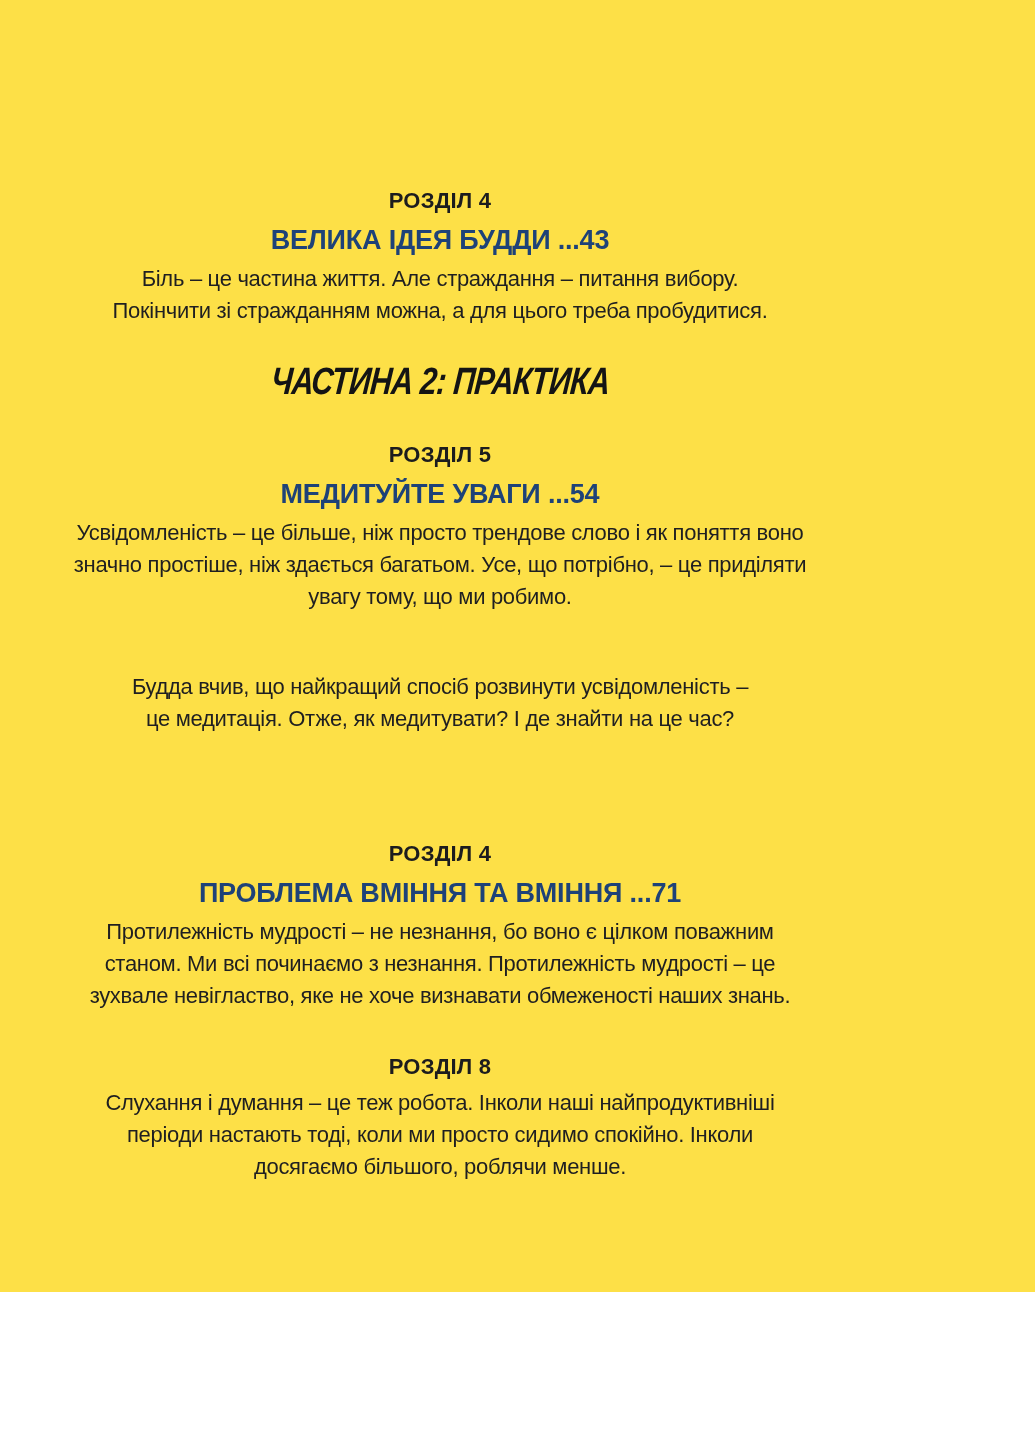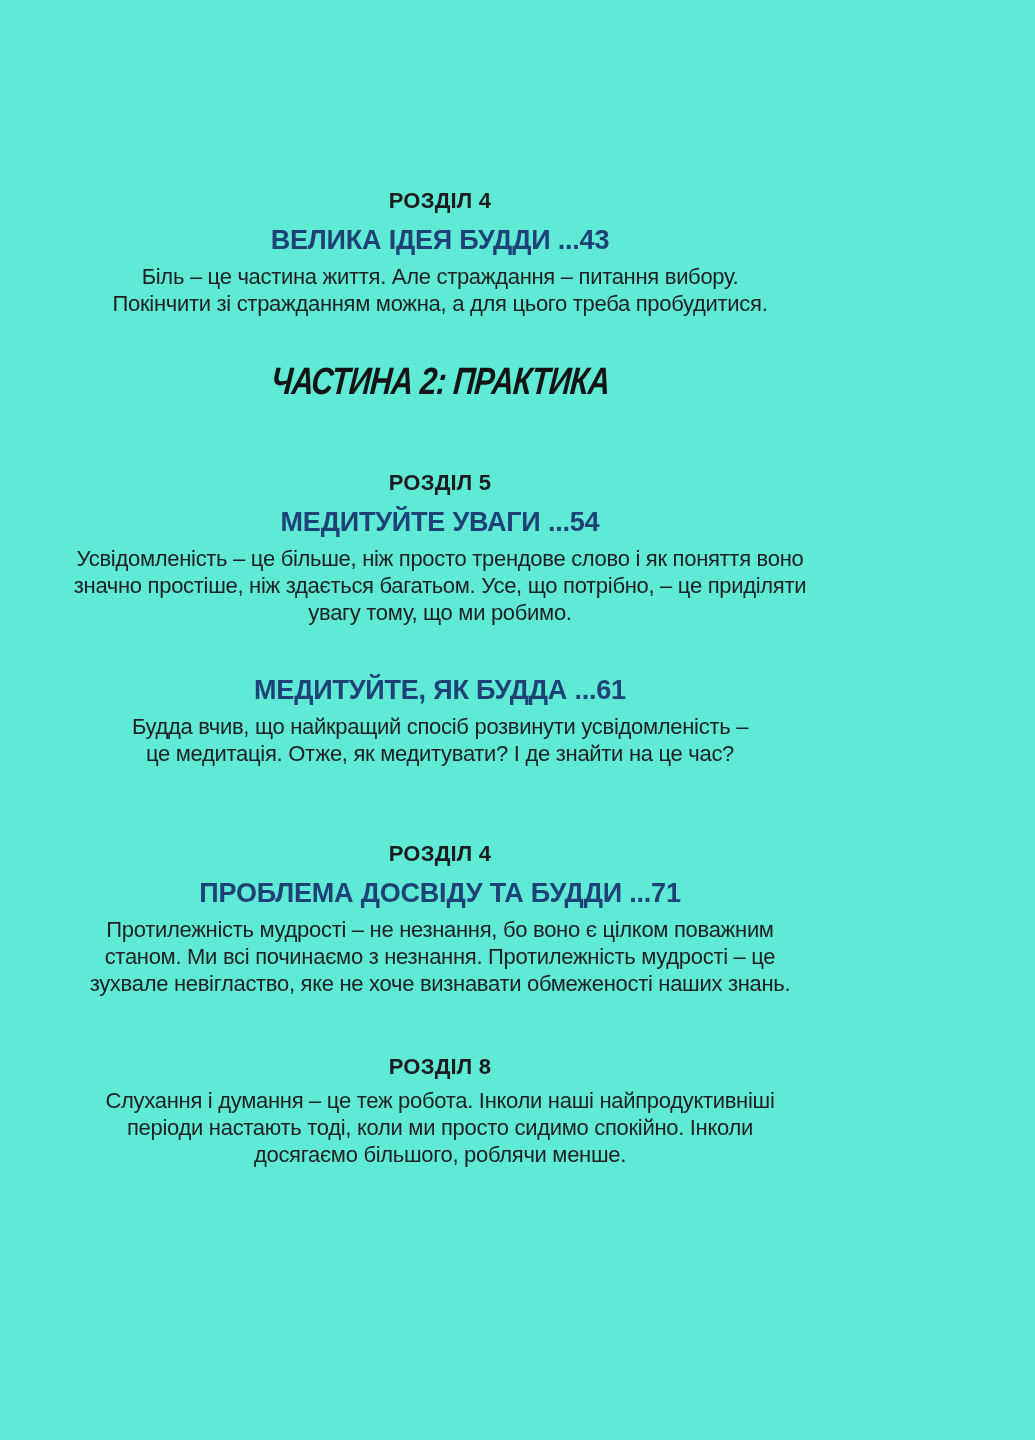--- a/index.html
+++ b/index.html
@@ -3,22 +3,22 @@
 <meta charset="utf-8">
 <style>
   html, body {
     margin: 0;
     padding: 0;
     background: #ffffff;
   }
   .page {
     position: relative;
     width: 1035px;
-    height: 1440px;
-    background: #5eead4;
+    height: 1292px;
+    background: #fde047;
     overflow: hidden;
     font-family: "Liberation Sans", sans-serif;
   }
   
   .content-col {
     position: absolute;
     left: 0;
     top: 0;
     width: 880px;
     height: 100%;
@@ -40,21 +40,21 @@
     margin-top: 15px;
     font-size: 27px;
     line-height: 27px;
     font-weight: 700;
     letter-spacing: -0.2px;
     color: #1e4278;
   }
   .chapter-desc {
     margin-top: 9px;
     font-size: 22px;
-    line-height: 27px;
+    line-height: 32px;
     letter-spacing: -0.3px;
     color: #1f1f21;
     white-space: pre-line;
   }
   .part-divider {
     position: absolute;
     left: 0;
     width: 100%;
     text-align: center;
   }
@@ -80,37 +80,36 @@
       <div class="chapter-label">РОЗДІЛ 4</div>
       <div class="chapter-title">ВЕЛИКА ІДЕЯ БУДДИ ...43</div>
       <div class="chapter-desc">Біль – це частина життя. Але страждання – питання вибору.
 Покінчити зі стражданням можна, а для цього треба пробудитися.</div>
     </section>
 
     <div class="part-divider" style="top:362px">
       <span class="part-divider-text">ЧАСТИНА 2: ПРАКТИКА</span>
     </div>
 
-    <section class="chapter" style="top:472px">
+    <section class="chapter" style="top:444px">
       <div class="chapter-label">РОЗДІЛ 5</div>
       <div class="chapter-title">МЕДИТУЙТЕ УВАГИ ...54</div>
       <div class="chapter-desc">Усвідомленість – це більше, ніж просто трендове слово і як поняття воно
 значно простіше, ніж здається багатьом. Усе, що потрібно, – це приділяти
 увагу тому, що ми робимо.</div>
     </section>
 
     <section class="chapter" style="top:662px">
-      <div class="chapter-title">МЕДИТУЙТЕ, ЯК БУДДА ...61</div>
       <div class="chapter-desc">Будда вчив, що найкращий спосіб розвинути усвідомленість –
 це медитація. Отже, як медитувати? І де знайти на це час?</div>
     </section>
 
     <section class="chapter" style="top:843px">
       <div class="chapter-label">РОЗДІЛ 4</div>
-      <div class="chapter-title">ПРОБЛЕМА ДОСВІДУ ТА БУДДИ ...71</div>
+      <div class="chapter-title">ПРОБЛЕМА ВМІННЯ ТА ВМІННЯ ...71</div>
       <div class="chapter-desc">Протилежність мудрості – не незнання, бо воно є цілком поважним
 станом. Ми всі починаємо з незнання. Протилежність мудрості – це
 зухвале невігластво, яке не хоче визнавати обмеженості наших знань.</div>
     </section>
 
     <section class="chapter" style="top:1056px">
       <div class="chapter-label">РОЗДІЛ 8</div>
       <div class="chapter-desc">Слухання і думання – це теж робота. Інколи наші найпродуктивніші
 періоди настають тоді, коли ми просто сидимо спокійно. Інколи
 досягаємо більшого, роблячи менше.</div>

